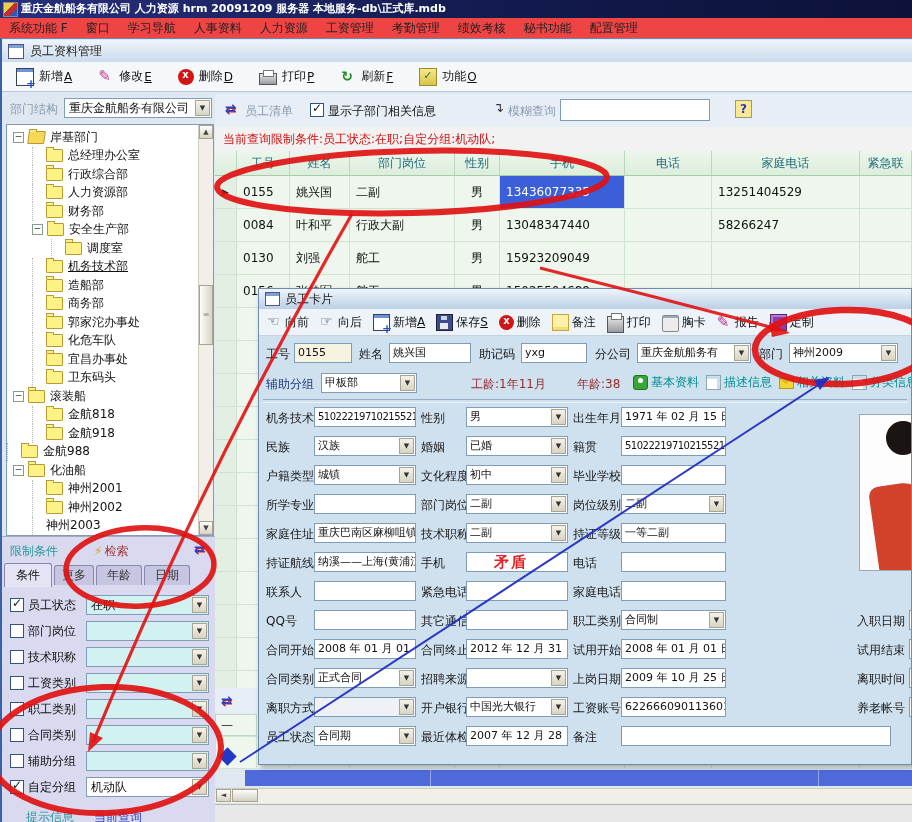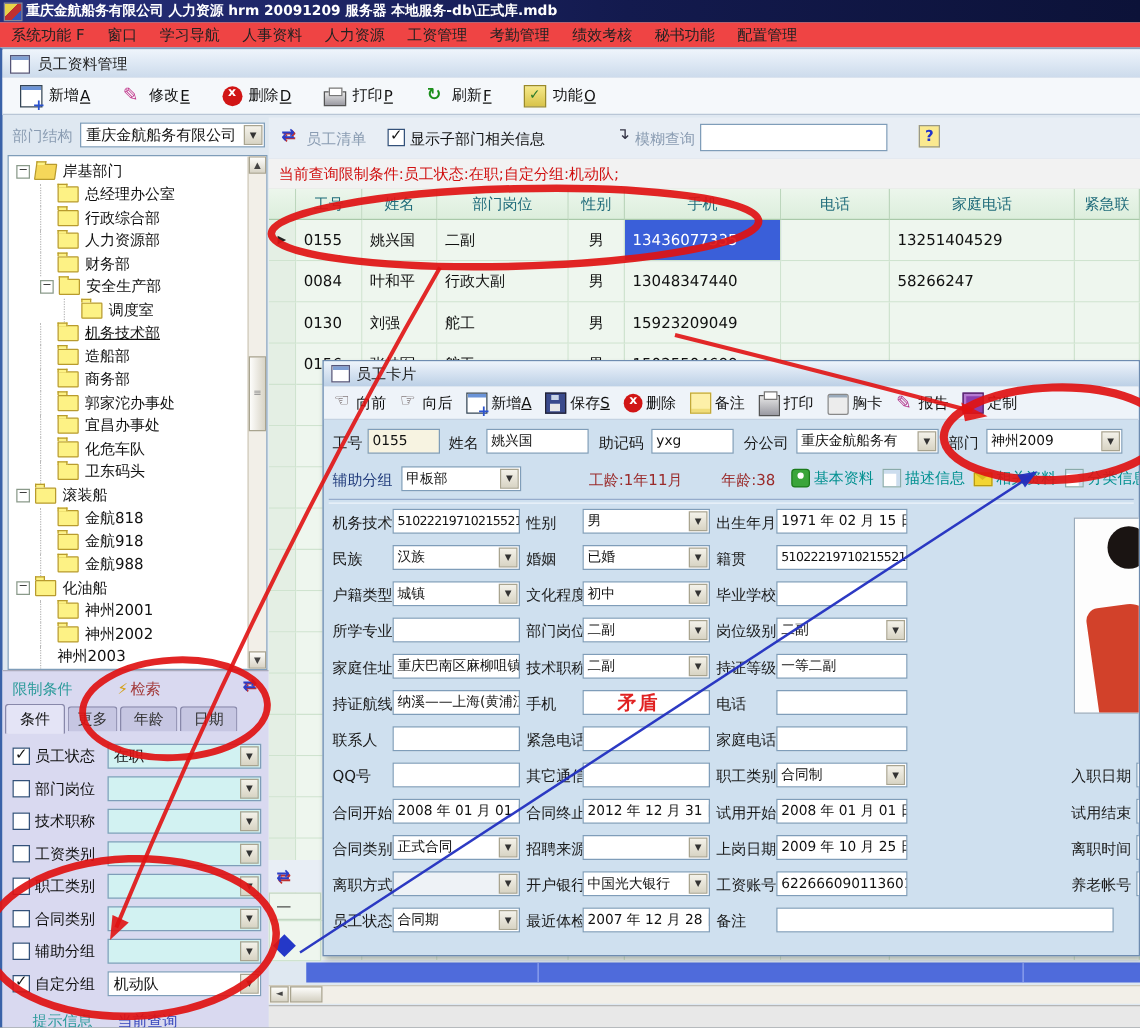--- a/index.html
+++ b/index.html
@@ -281,26 +281,26 @@
           <span class="tl">商务部</span>
         </div>
         <div class="ti" style="padding-left: 25px;">
           <span class="expsp"></span>
           <span class="folder"></span>
           <span class="tl">郭家沱办事处</span>
         </div>
         <div class="ti" style="padding-left: 25px;">
           <span class="expsp"></span>
           <span class="folder"></span>
+          <span class="tl">化危车队</span>
+        </div>
+        <div class="ti" style="padding-left: 25px;">
+          <span class="expsp"></span>
+          <span class="folder"></span>
           <span class="tl">宜昌办事处</span>
-        </div>
-        <div class="ti" style="padding-left: 25px;">
-          <span class="expsp"></span>
-          <span class="folder"></span>
-          <span class="tl">化危车队</span>
         </div>
         <div class="ti" style="padding-left: 25px;">
           <span class="expsp"></span>
           <span class="folder"></span>
           <span class="tl">卫东码头</span>
         </div>
         <div class="ti" style="padding-left: 6px;">
           <span class="exp">−</span>
           <span class="folder"></span>
           <span class="tl">滚装船</span>
@@ -308,21 +308,21 @@
         <div class="ti" style="padding-left: 25px;">
           <span class="expsp"></span>
           <span class="folder"></span>
           <span class="tl">金航818</span>
         </div>
         <div class="ti" style="padding-left: 25px;">
           <span class="expsp"></span>
           <span class="folder"></span>
           <span class="tl">金航918</span>
         </div>
-        <div class="ti" style="padding-left: 25px; text-align: center;">
+        <div class="ti" style=" text-align: center;">
           <span class="expsp"></span>
           <span class="folder"></span>
           <span class="tl">金航988</span>
         </div>
         <div class="ti" style="padding-left: 6px;">
           <span class="exp">−</span>
           <span class="folder"></span>
           <span class="tl">化油船</span>
         </div>
         <div class="ti" style="padding-left: 25px;">

